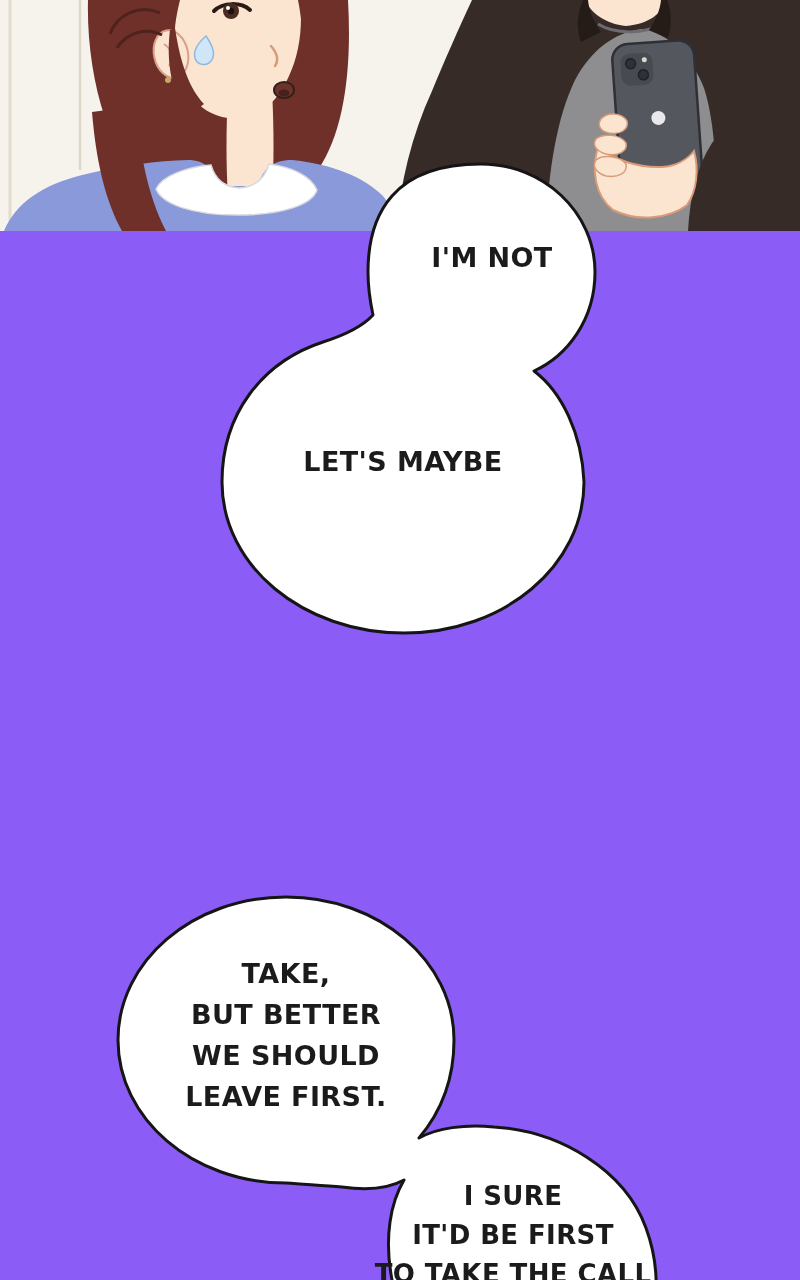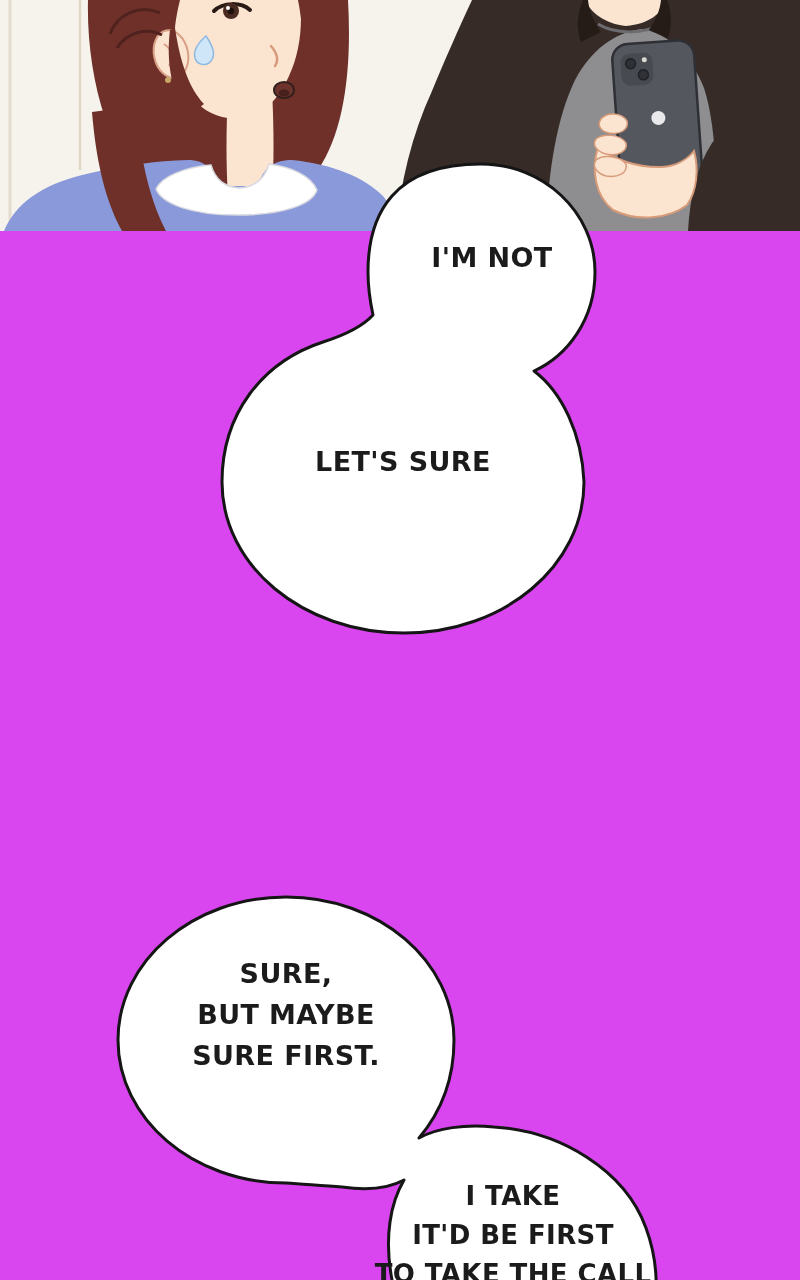--- a/index.html
+++ b/index.html
@@ -1,20 +1,20 @@
 <!DOCTYPE html>
 <html><head>
 <meta charset="utf-8">
 <style>
   html, body { margin: 0; padding: 0; background: #ffffff; }
   .page {
     position: relative;
     width: 800px;
     height: 1280px;
-    background: #d946ef;
+    background: #8b5cf6;
     overflow: hidden;
     font-family: "DejaVu Sans", "Liberation Sans", sans-serif;
   }
   .panel {
     position: absolute;
     top: 0; left: 0;
     width: 800px; height: 231px;
     z-index: 1;
   }
   .panel svg { display: block; }
@@ -107,28 +107,29 @@
   <svg class="bubble-layer" width="800" height="1280" viewBox="0 0 800 1280">
     <path class="bubble" d="M 481 164 C 543 164 595 212 595 272 C 595 320 567 356 534 371 C 562 392 582 434 584 482 C 584 566 504 633 404 633 C 303 633 222 566 222 482 C 222 414 262 362 323 342 C 345 335 362 327 373 315 C 370 301 368 287 368 272 C 368 238 377 213 392 196 C 413 172 444 164 481 164 Z"></path>
     <path class="bubble" d="M 286 897 C 379 897 454 961 454 1040 C 454 1078 441 1112 419 1138 C 437 1128 465 1124 494 1127 C 560 1131 625 1170 646 1228 C 657 1258 659 1290 652 1310 L 400 1310 C 390 1280 386 1250 390 1222 C 392 1207 397 1192 404 1180 C 386 1190 364 1190 342 1187 C 322 1186 304 1184 286 1183 C 193 1183 118 1119 118 1040 C 118 961 193 897 286 897 Z"></path>
   </svg>
 
   <div class="speech s1">
     <div>I'M NOT</div>
   </div>
 
   <div class="speech s2">
-    <div>LET'S SURE</div>
+    <div>LET'S MAYBE</div>
   </div>
 
   <div class="speech s3">
-    <div>SURE,</div>
-    <div>BUT MAYBE</div>
-    <div>SURE FIRST.</div>
+    <div>TAKE,</div>
+    <div>BUT BETTER</div>
+    <div>WE SHOULD</div>
+    <div>LEAVE FIRST.</div>
   </div>
 
   <div class="speech s4">
-    <div>I TAKE</div>
+    <div>I SURE</div>
     <div>IT'D BE FIRST</div>
     <div>TO TAKE THE CALL</div>
   </div>
 
 </div>
 
 </body></html>

